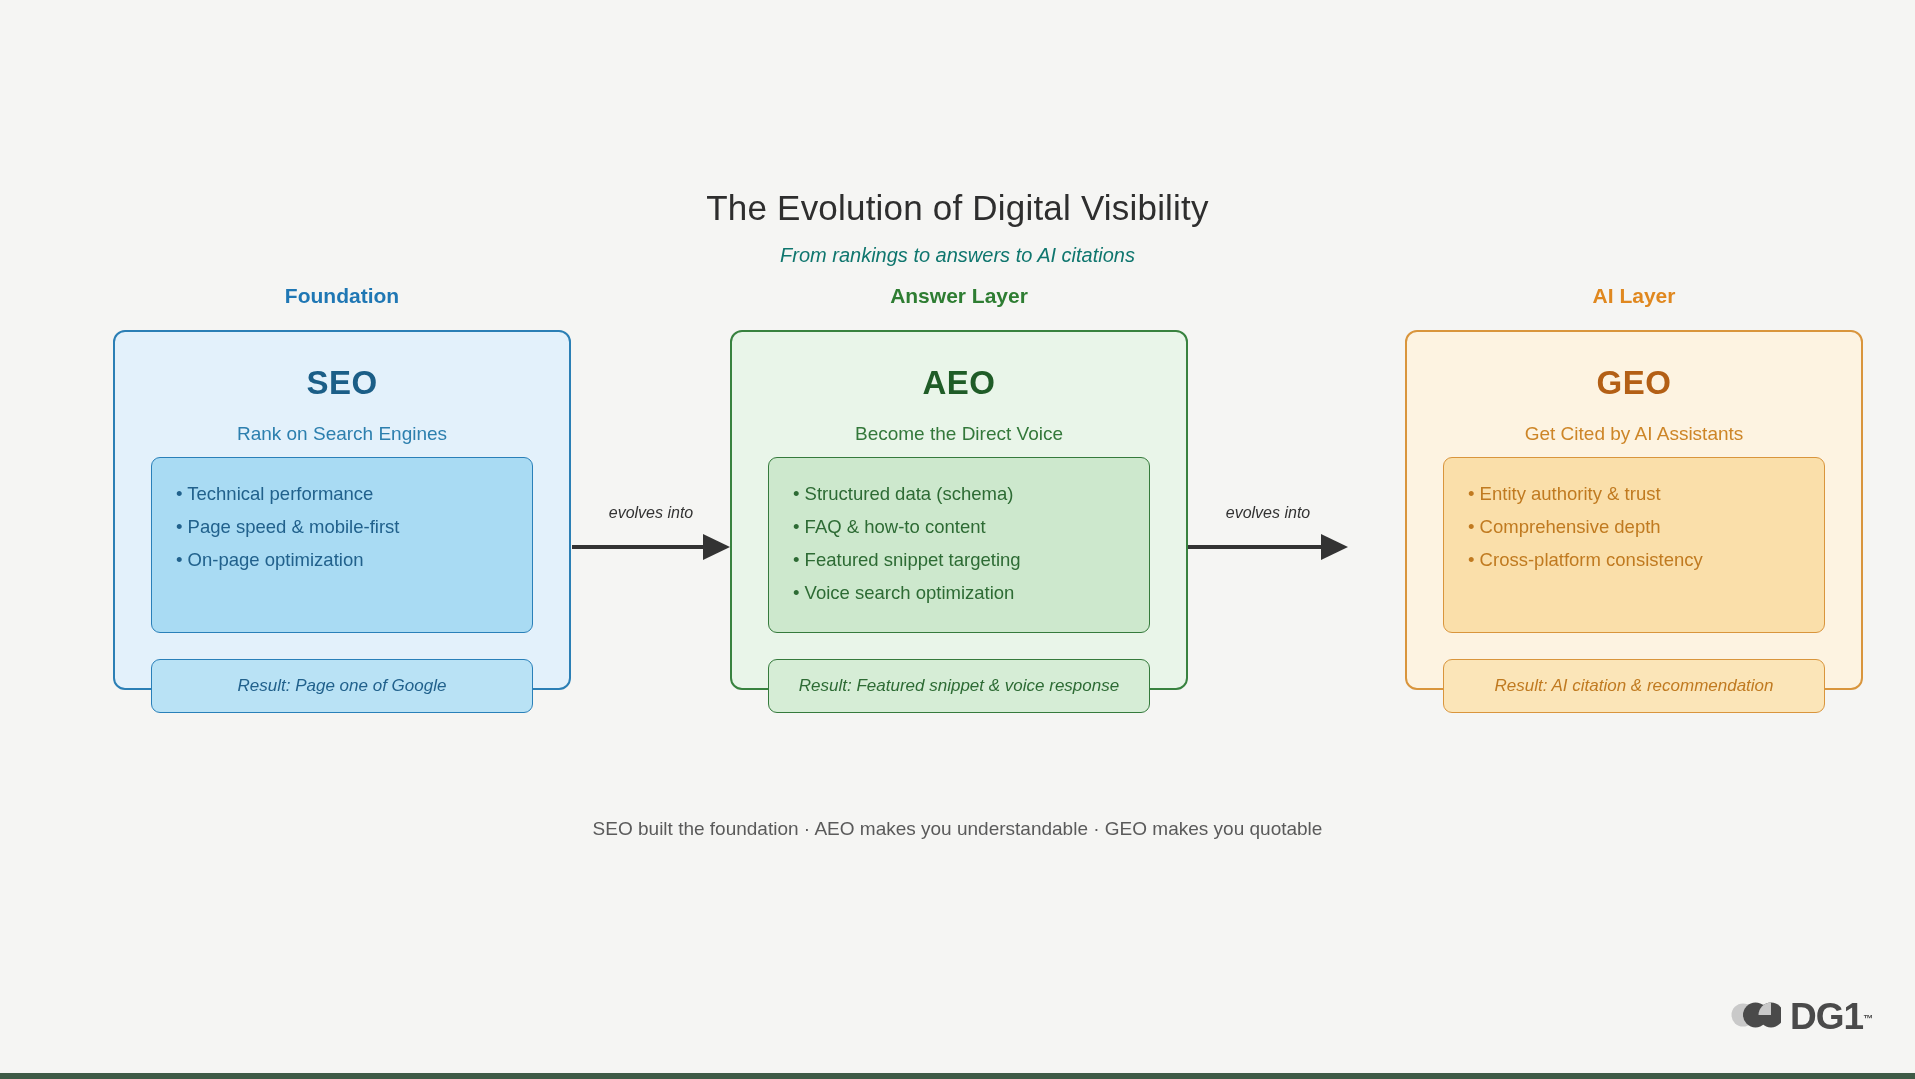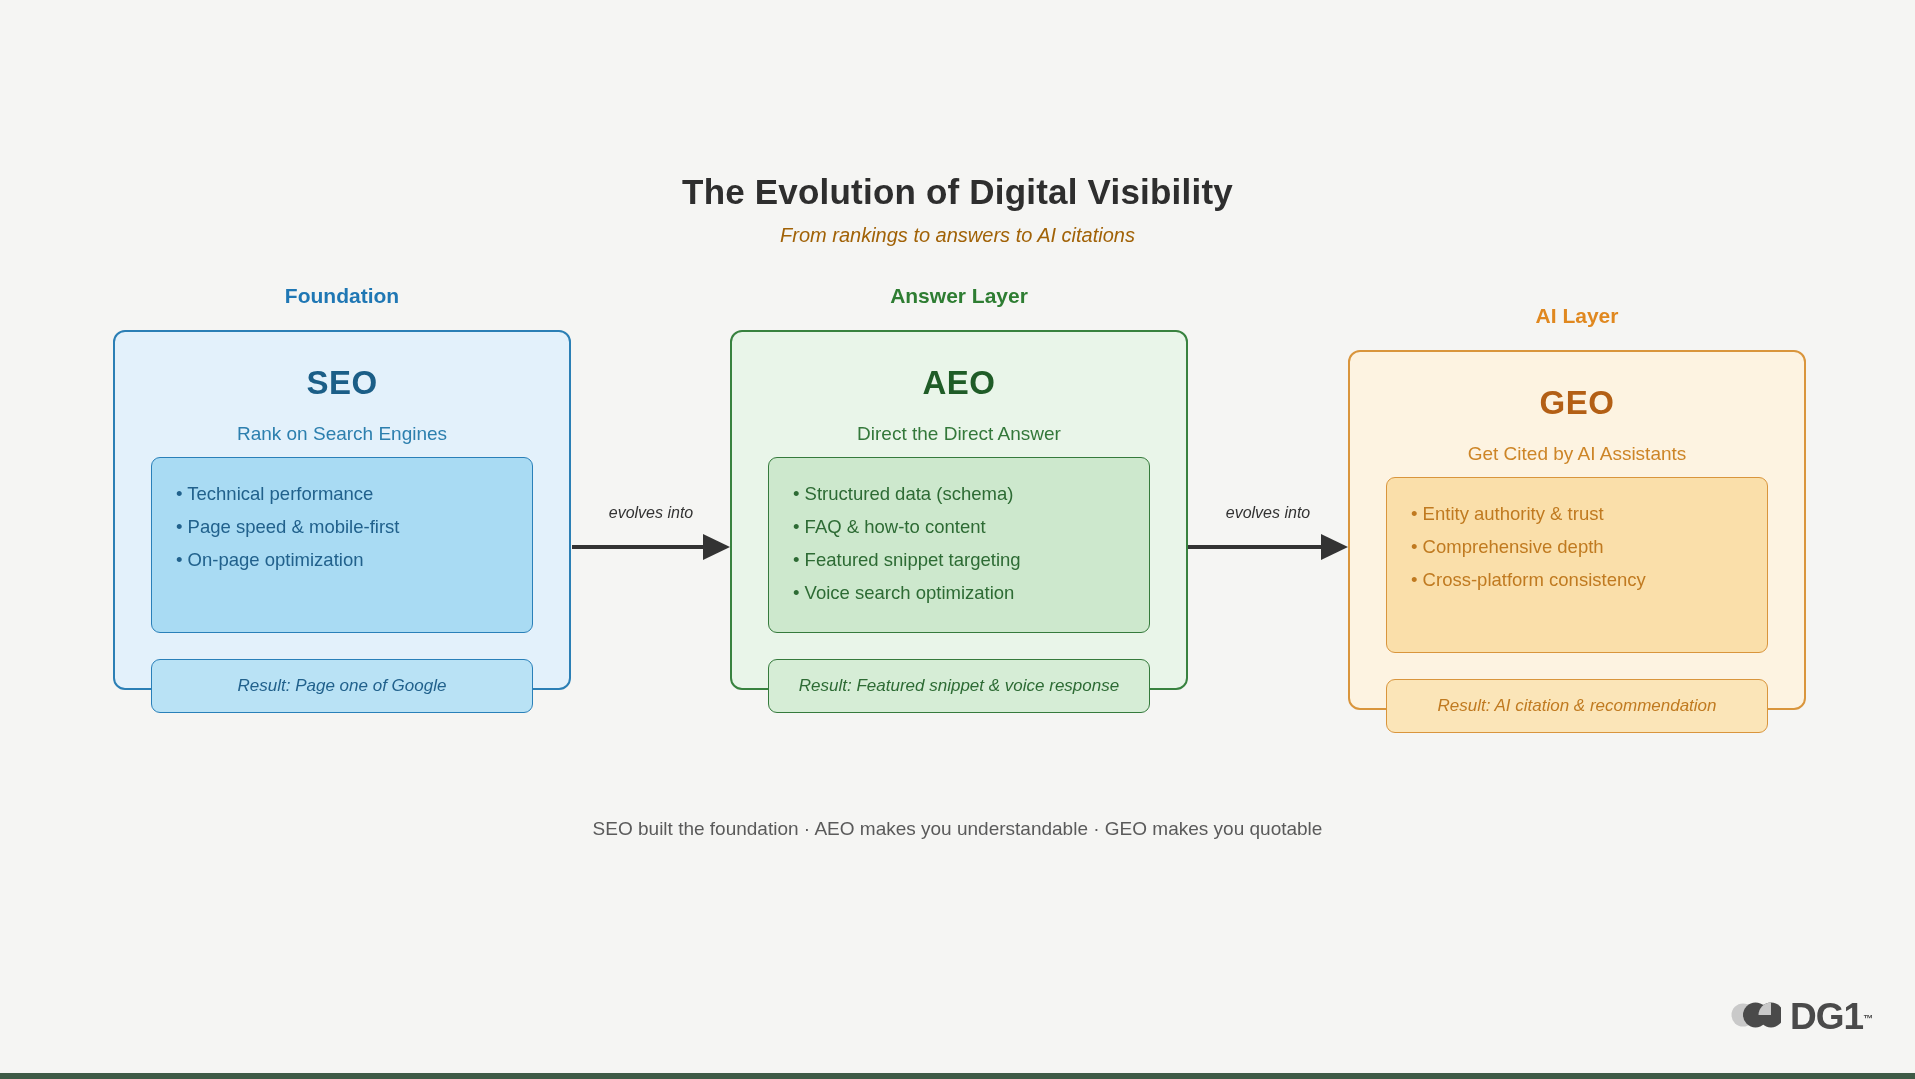--- a/index.html
+++ b/index.html
@@ -12,27 +12,27 @@
   * { box-sizing: border-box; }
   html, body { margin: 0; padding: 0; }
   body {
     width: 1915px; height: 1079px;
     position: relative;
     overflow: hidden;
     background: var(--background);
     font-family: "Liberation Sans", sans-serif;
   }
   .header { position: absolute; top: 172px; left: 0; width: 100%; text-align: center; }
-  .page-title { margin: 0; font-size: 35px; font-weight: bold; color: var(--title-text); letter-spacing: 0.2px; }
-  .page-subtitle { margin: 12px 0 0 0; font-size: 20px; font-style: italic; color: #a16207; }
+  .page-title { margin: 16px; font-size: 35px; font-weight: normal; color: var(--title-text); letter-spacing: 0.2px; }
+  .page-subtitle { margin: 12px 0 0 0; font-size: 20px; font-style: italic; color: #0f766e; }
 
   .col { position: absolute; top: 283px; width: 458px; }
   .col.c0 { left: 113px; }
   .col.c1 { left: 730px; }
-  .col.c2 { left: 1348px; margin-top: 20px; }
+  .col.c2 { left: 1405px; }
 
   .layer-label {
     text-align: center; font-size: 21px; font-weight: bold;
     line-height: 26px; margin-bottom: 21px; color: var(--label);
   }
   .card {
     height: 360px; border-radius: 12px;
     border: 2.5px solid var(--border);
     background: var(--card-bg);
     padding-top: 32px;
@@ -115,21 +115,21 @@
   <div class="arrow-shape">
     <div class="arrow-line"></div>
     <div class="arrow-head"></div>
   </div>
 </div>
 
 <div class="col c1" style="--label: #2e7d32; --border: #38823f; --card-bg: #e9f5e9; --inner-border: #357a3c; --inner-bg: #cde8cd; --result-bg: #d6edd6; --heading: #1f5c27; --tagline: #33783a; --text: #2d6b34;">
   <div class="layer-label">Answer Layer</div>
   <div class="card">
     <div class="acronym">AEO</div>
-    <div class="tagline">Direct the Direct Answer</div>
+    <div class="tagline">Become the Direct Voice</div>
     <div class="features">
       <div class="feature">• Structured data (schema)</div>
       <div class="feature">• FAQ &amp; how-to content</div>
       <div class="feature">• Featured snippet targeting</div>
       <div class="feature">• Voice search optimization</div>
     </div>
     <div class="result">Result: Featured snippet &amp; voice response</div>
   </div>
 </div>
 

